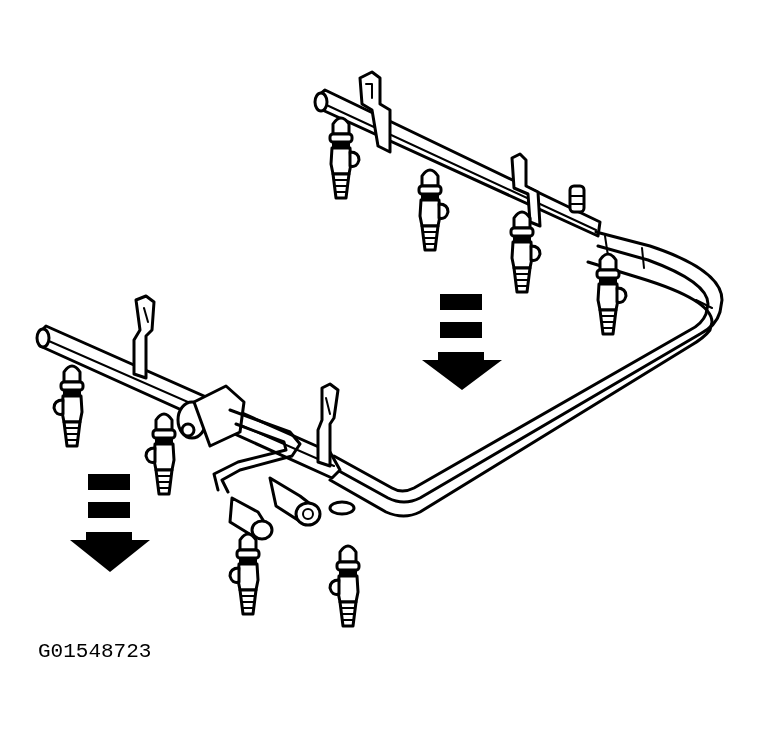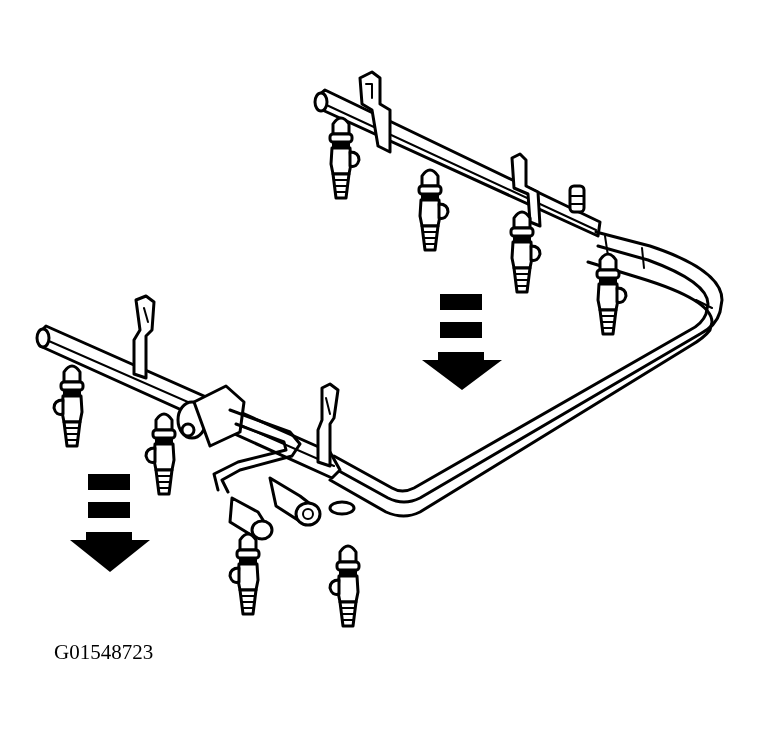--- a/index.html
+++ b/index.html
@@ -1,20 +1,20 @@
 <!DOCTYPE html>
 <html><head>
 <meta charset="utf-8">
 <style>
   html, body { margin:0; padding:0; background:#ffffff; }
   body { width:769px; height:734px; position:relative; overflow:hidden; }
   #art { position:absolute; left:0; top:0; }
   .caption {
-    position:absolute; left:54px; top:640px;
-    font-family:Liberation Serif, serif; font-size:21px; font-weight:normal;
+    position:absolute; left:38px; top:640px;
+    font-family:Liberation Mono, monospace; font-size:21px; font-weight:normal;
     color:#000; letter-spacing:0px;
   }
   .ln { fill:none; stroke:#000; stroke-width:3; stroke-linecap:round; stroke-linejoin:round; }
   .thin { fill:none; stroke:#000; stroke-width:2; stroke-linecap:round; stroke-linejoin:round; }
   .wf { fill:#fff; stroke:#000; stroke-width:3; stroke-linejoin:round; }
   .blk { fill:#000; }
 </style>
 </head>
 <body>
 

